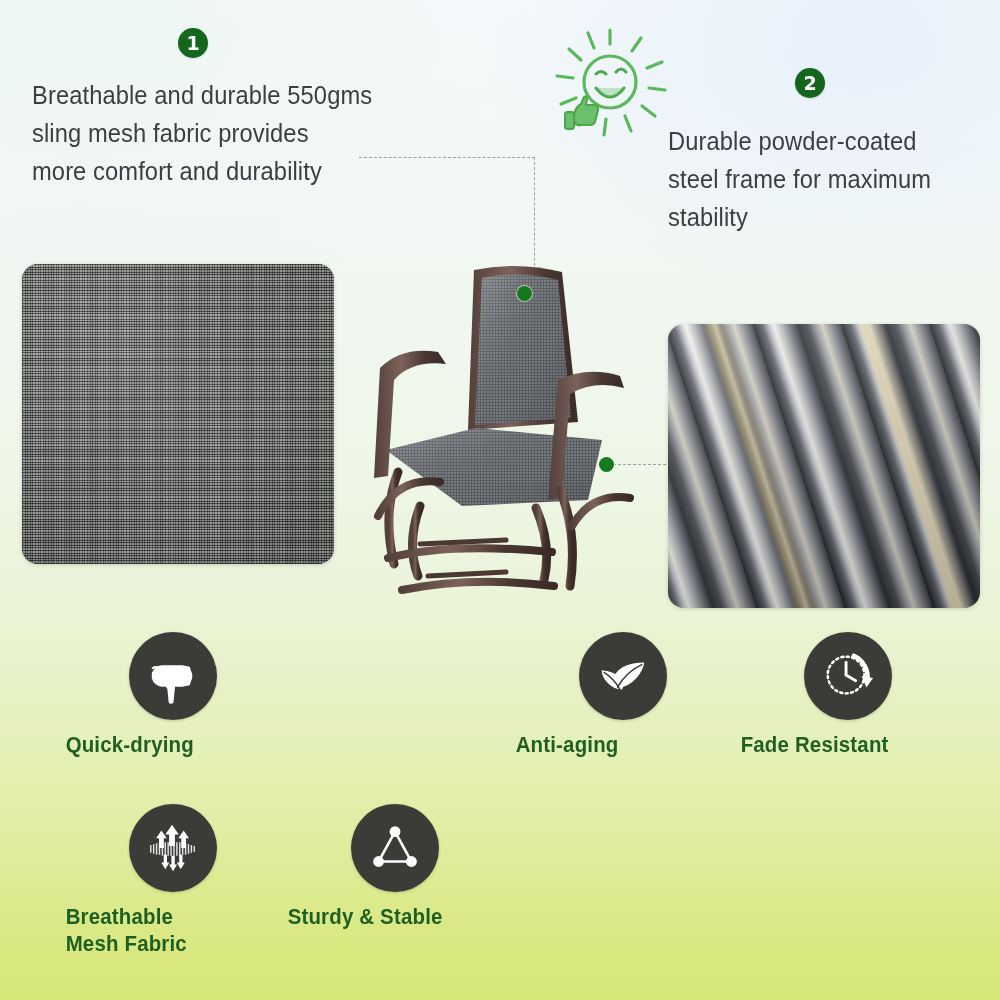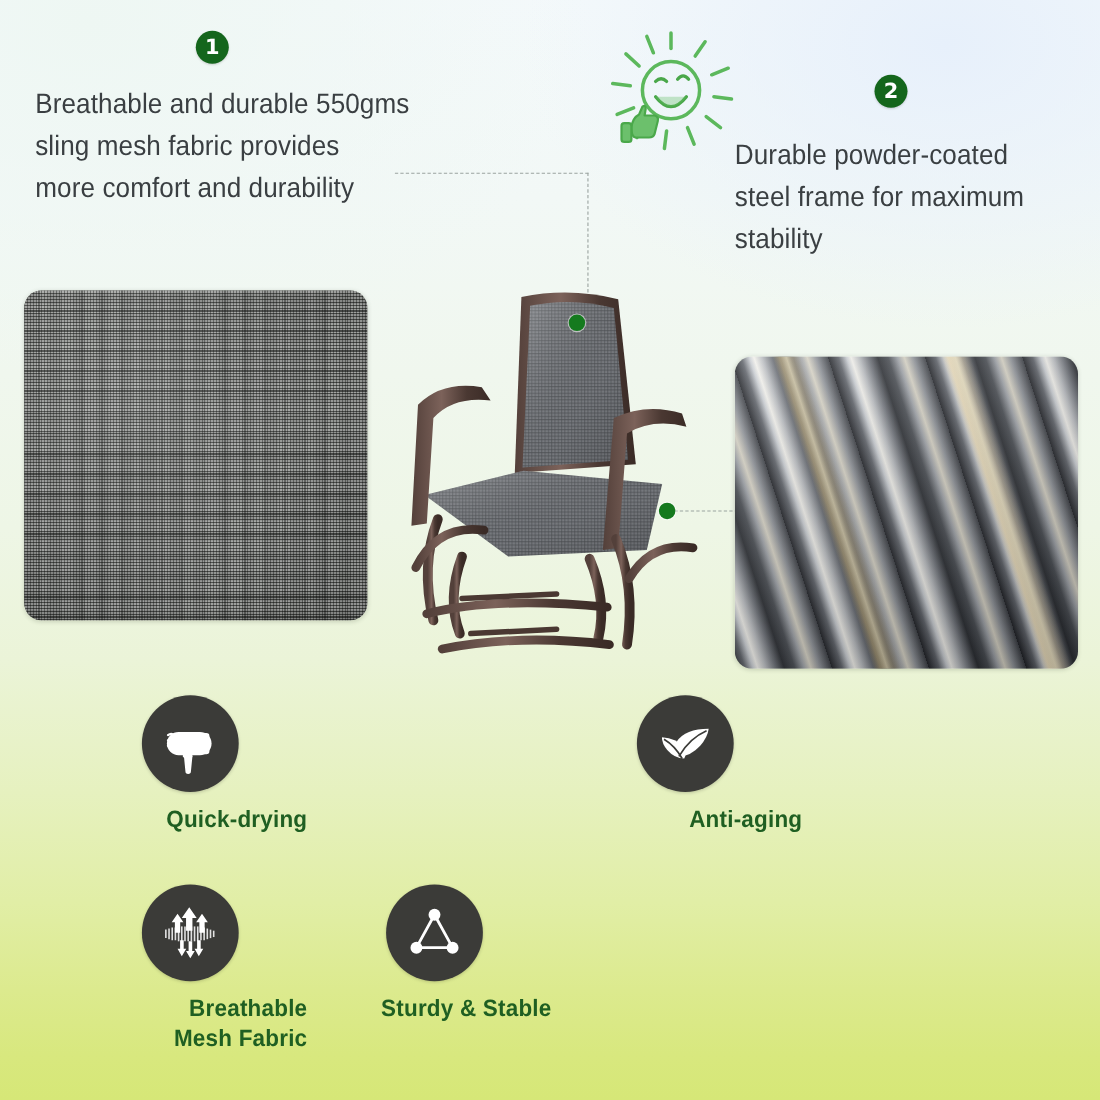--- a/index.html
+++ b/index.html
@@ -121,21 +121,21 @@
   #chair{position:absolute;left:372px;top:258px;width:296px;height:360px;}
 
   
   #features{
     position:absolute;left:60px;top:632px;width:900px;height:350px;
   }
   .frow{position:absolute;left:0;width:900px;height:165px;}
   #frow1{top:0;}
   #frow2{top:172px;}
   .fcell{
-    position:absolute;width:225px;text-align:right;
+    position:absolute;width:225px;text-align:left;
   }
   .fcell.c0{left:0;}
   .fcell.c1{left:222px;}
   .fcell.c2{left:450px;}
   .fcell.c3{left:675px;}
   .icon-circle{
     width:88px;height:88px;border-radius:50%;
     background:#3b3b38;margin:0 auto;
     display:flex;align-items:center;justify-content:center;
     box-shadow:0 1px 3px rgba(0,0,0,.18);
@@ -301,20 +301,36 @@
             </g>
             <g fill="none" stroke="#3b3b38" stroke-width="1.6">
               <path d="M50 18 q-16 7 -26 24"></path>
               <path d="M10 26 q10 6 17 18"></path>
             </g>
           </svg>
         </div>
         <div class="fcaption">Anti-aging</div>
       </div>
 
+      <div class="fcell c3">
+        <div class="icon-circle">
+          <svg viewBox="0 0 60 60" width="58" height="58">
+            <g stroke="#ffffff" stroke-width="2.6" fill="none" stroke-linecap="round">
+              <circle cx="28" cy="29" r="19" stroke-dasharray="2.2 3.4"></circle>
+            </g>
+            <g stroke="#ffffff" stroke-width="3" stroke-linecap="round">
+              <line x1="28" y1="29" x2="28" y2="16"></line>
+              <line x1="28" y1="29" x2="38" y2="35"></line>
+            </g>
+            <path d="M36 9 a24 24 0 0 1 14 26" fill="none" stroke="#fff" stroke-width="4.5" stroke-linecap="round"></path>
+            <path d="M44 30 l12 2 l-7 10 z" fill="#ffffff"></path>
+          </svg>
+        </div>
+        <div class="fcaption">Fade Resistant</div>
+      </div>
     </div>
 
     <div class="frow" id="frow2">
 
       <div class="fcell c1">
         <div class="icon-circle">
           <svg viewBox="0 0 60 60" width="58" height="58">
             <g stroke="#ffffff" stroke-width="2.6" fill="none">
               <path d="M30 13 L13 44 L47 44 Z"></path>
             </g>

